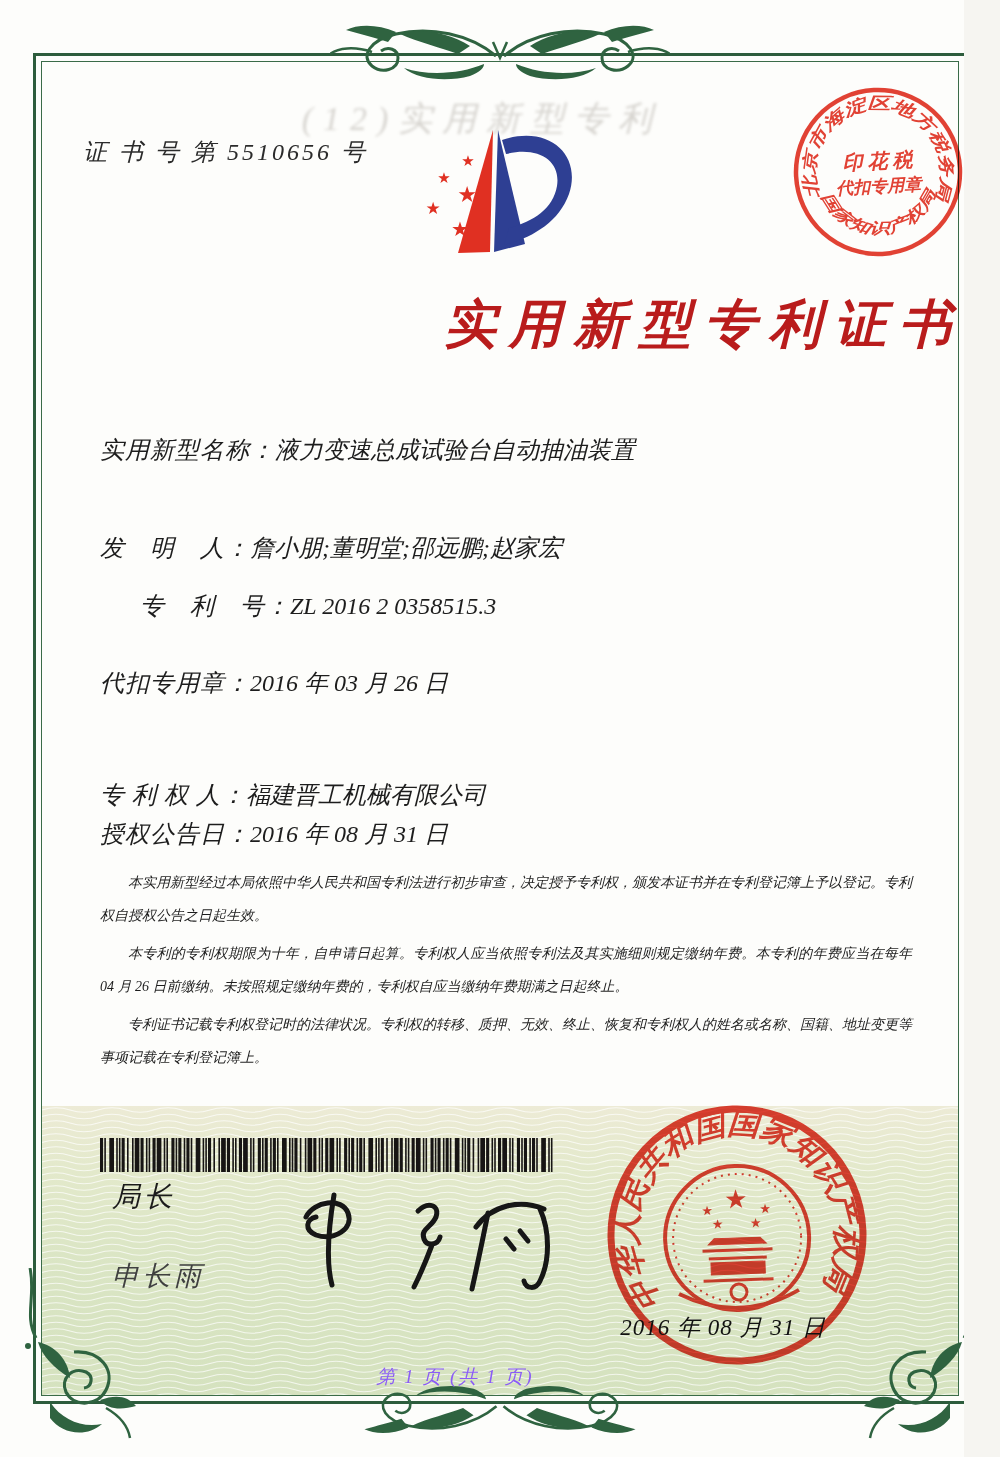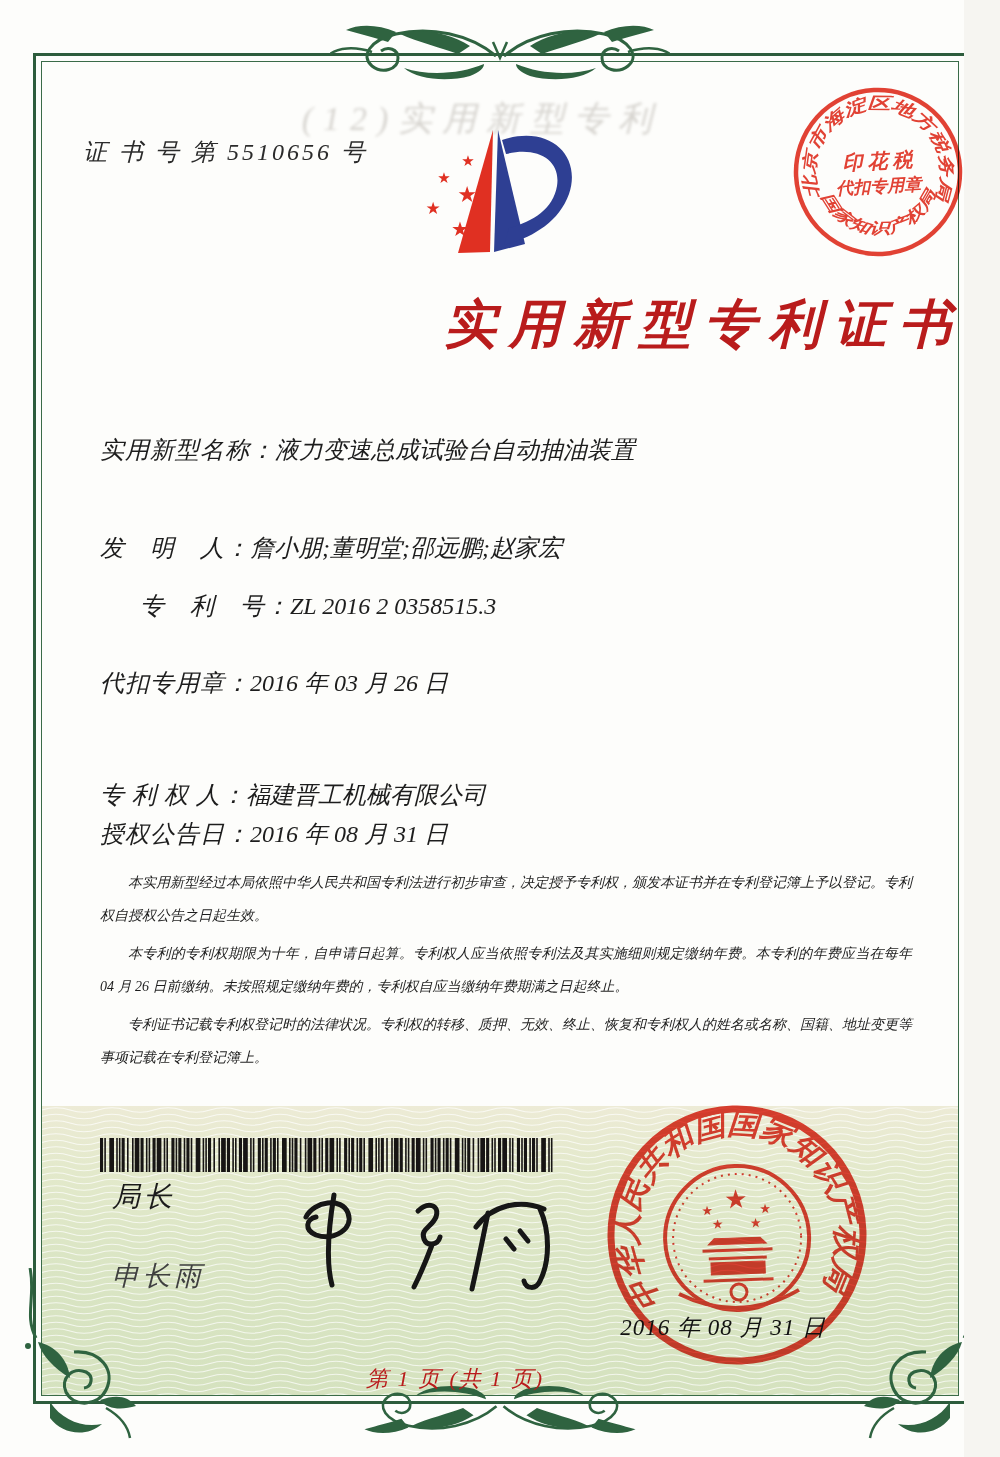--- a/index.html
+++ b/index.html
@@ -42,21 +42,21 @@
 
   .sig-role{position:absolute;left:112px;top:1178px;font-size:28px;letter-spacing:4px;color:#1b1b1b;z-index:5;}
   .sig-name{position:absolute;left:112px;top:1258px;font-size:27px;letter-spacing:4px;color:#404040;z-index:5;}
   .sig-script{position:absolute;left:268px;top:1183px;z-index:5;}
 
   .tax-stamp{position:absolute;left:788px;top:82px;z-index:5;opacity:.95;mix-blend-mode:multiply;transform:rotate(-3deg);}
   .office-seal{position:absolute;left:602px;top:1100px;z-index:5;opacity:.95;mix-blend-mode:multiply;transform:rotate(-2deg);}
   .seal-date{position:absolute;left:608px;top:1312px;width:230px;text-align:center;font-size:23px;
              letter-spacing:1px;color:#111;z-index:6;}
 
-  .footer{position:absolute;left:0;right:54px;top:1364px;text-align:center;font-size:22px;color:#b91c1c;z-index:4;letter-spacing:2px;}
+  .footer{position:absolute;left:0;right:54px;top:1364px;text-align:center;font-size:19px;color:#8b5cf6;z-index:4;letter-spacing:2px;}
 
   .green{stroke:#2f6340;}
   .greenf{fill:#2f6340;}
 </style>
 </head>
 <body>
 
 <div class="page">
 
   <div class="band">

